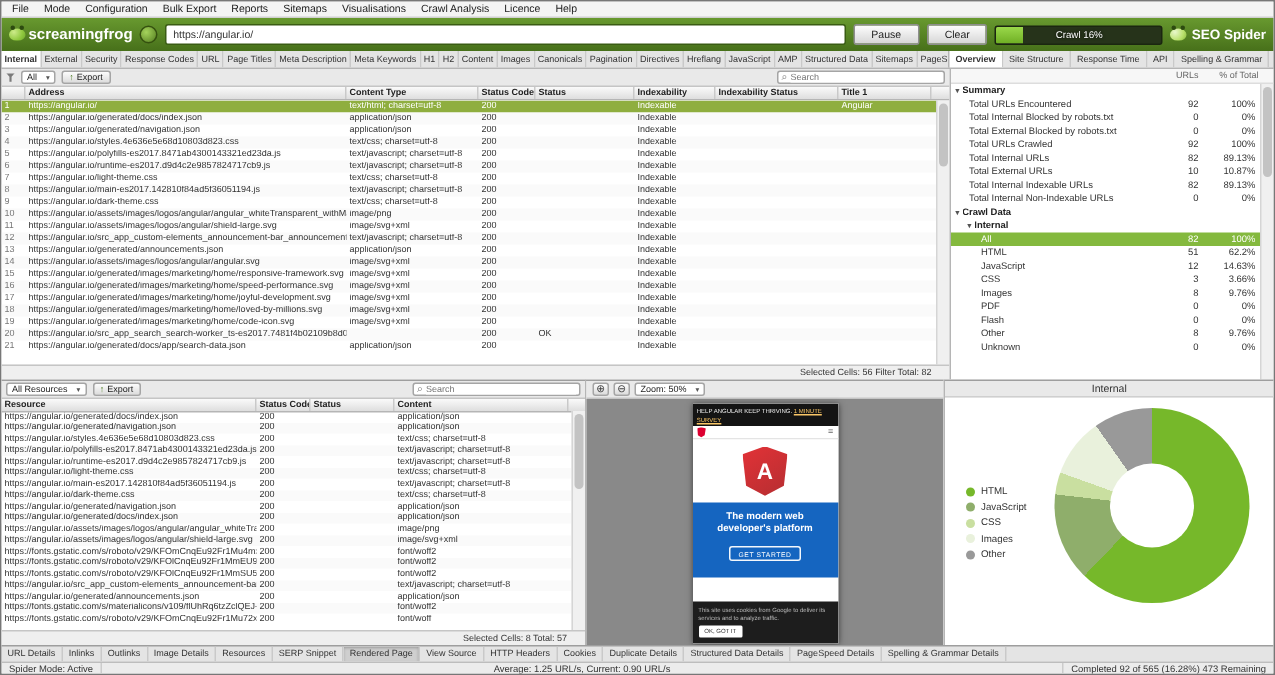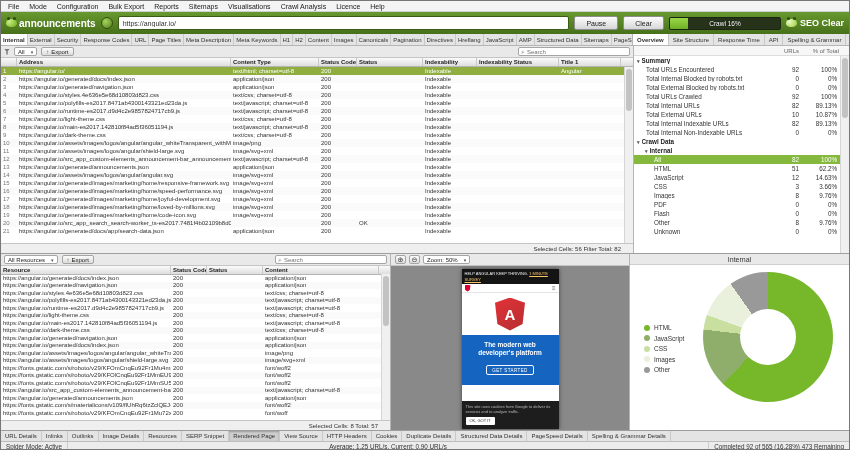--- a/index.html
+++ b/index.html
@@ -131,33 +131,33 @@
       <div class="menu-item">Sitemaps</div>
       <div class="menu-item">Visualisations</div>
       <div class="menu-item">Crawl Analysis</div>
       <div class="menu-item">Licence</div>
       <div class="menu-item">Help</div>
     </div>
 
   <div class="toolbar">
     <div class="logo">
       <span class="frog"></span>
-      <span>announcements</span>
+      <span>screamingfrog</span>
     </div>
     <span class="spider-ic"></span>
     <input class="urlbar" value="https://angular.io/" style="">
     <div class="tbtn">Pause</div>
     <div class="tbtn">Clear</div>
     <div class="progress">
       <div class="fill" style="width: 16%;"></div>
       <div class="plabel">Crawl 16%</div>
     </div>
     <div class="brand">
       <span class="frog"></span>
-      <span>SEO Clear</span>
+      <span>SEO Spider</span>
     </div>
   </div>
 
   <div class="tabstrip">
     <div class="main-tabs">
         <div class="tab sel">Internal</div>
         <div class="tab">External</div>
         <div class="tab">Security</div>
         <div class="tab">Response Codes</div>
         <div class="tab">URL</div>

